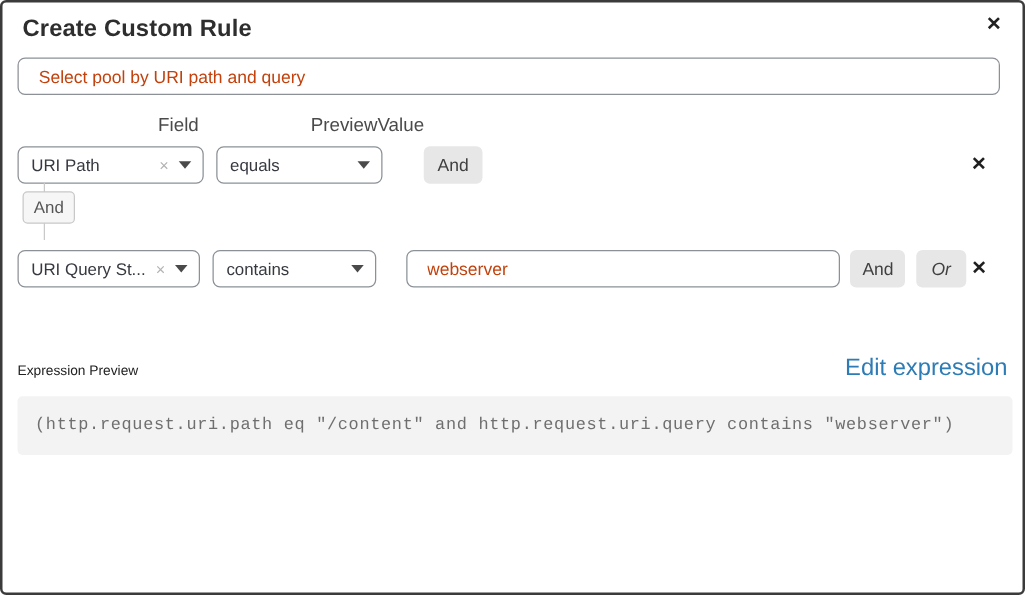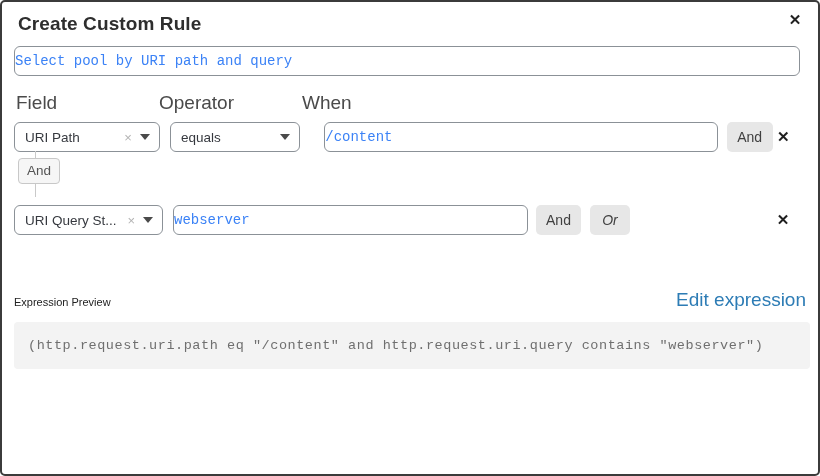--- a/index.html
+++ b/index.html
@@ -55,43 +55,44 @@
     margin-top: 6px;
     font-size: 13.5px;
     color: #9b9b9b;
     line-height: 16px;
   }
   .text-input {
     display: block;
     height: 30px;
     border: 1px solid #8b9197;
     border-radius: 6px;
-    padding: 0 0;
-    font-family: Liberation Mono, monospace;
+    padding: 0 16px;
+    font-family: Liberation Sans, sans-serif;
     font-size: 14px;
-    color: #3b82f6;
+    color: #c2410c;
     background: #fff;
     outline: none;
   }
   .rule-name-input {
     margin: 11px 12px 0 12px;
     width: 786px;
   }
   
   .match-heading {
     margin: 46px 0 0 10px;
     font-size: 14.5px;
     font-weight: bold;
     color: #333;
   }
   .col-labels {
     display: flex;
     margin: 16px 0 0 14px;
-    font-size: 19px;
+    font-size: 15px;
     color: #4a4a4a;
+    text-align: right;
   }
   .col-labels .col-field { width: 143px; }
   .col-labels .col-operator { width: 143px; }
   .cond-row {
     display: flex;
     align-items: center;
     margin: 8px 8px 0 12px;
     height: 30px;
   }
   .select-box {
@@ -224,50 +225,53 @@
   <div class="header">
     <div class="title">Create Custom Rule</div>
     <button class="close-btn">✕</button>
   </div>
 
   <input class="text-input rule-name-input" type="text" value="Select pool by URI path and query" style="">
 
 
   <div class="col-labels">
     <div class="col-field">Field</div>
-    <div class="col-operator">Operator</div>
-    <div class="col-value">When</div>
+    <div class="col-operator">Preview</div>
+    <div class="col-value">Value</div>
   </div>
 
   <div class="cond-row">
     <div class="select-box select-field">
       <span class="select-text">URI Path</span>
       <span class="clear-x">×</span>
       <span class="caret-down"></span>
     </div>
     <div class="select-box select-operator">
       <span class="select-text">equals</span>
       <span class="caret-down"></span>
     </div>
-    <input class="text-input value-input-1" type="text" value="/content" style="">
     <button class="combine-btn and-btn-1">And</button>
     <button class="remove-btn">✕</button>
   </div>
 
   <div class="connector-wrap">
     <div class="connector-line"></div>
     <div class="connector-badge">And</div>
   </div>
 
   <div class="cond-row">
     <div class="select-box select-field">
       <span class="select-text">URI Query St...</span>
       <span class="clear-x">×</span>
       <span class="caret-down"></span>
     </div>
+    <div class="select-box select-operator">
+      <span class="select-text">contains</span>
+      <span class="caret-down"></span>
+    </div>
     <input class="text-input value-input-2" type="text" value="webserver" style="">
     <button class="combine-btn and-btn-2">And</button>
     <button class="combine-btn or-btn">Or</button>
     <button class="remove-btn">✕</button>
   </div>
 
   <div class="expr-header">
     <div class="expr-label">Expression Preview</div>
     <a class="edit-link">Edit expression</a>
   </div>

